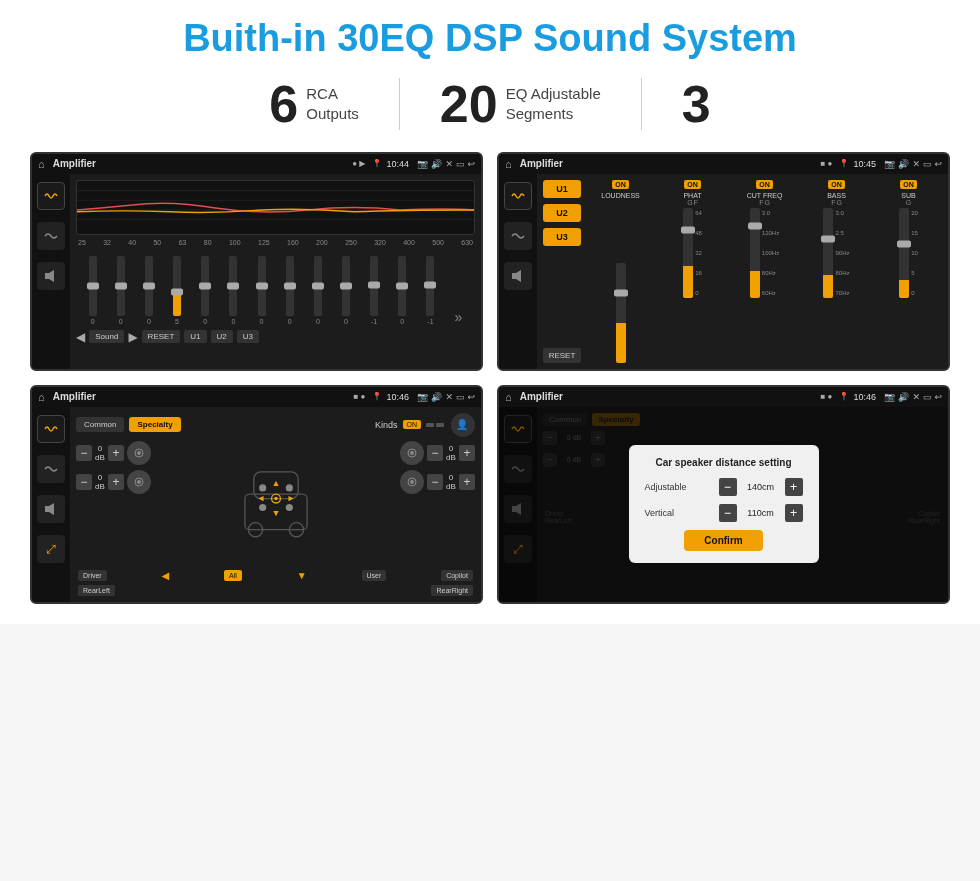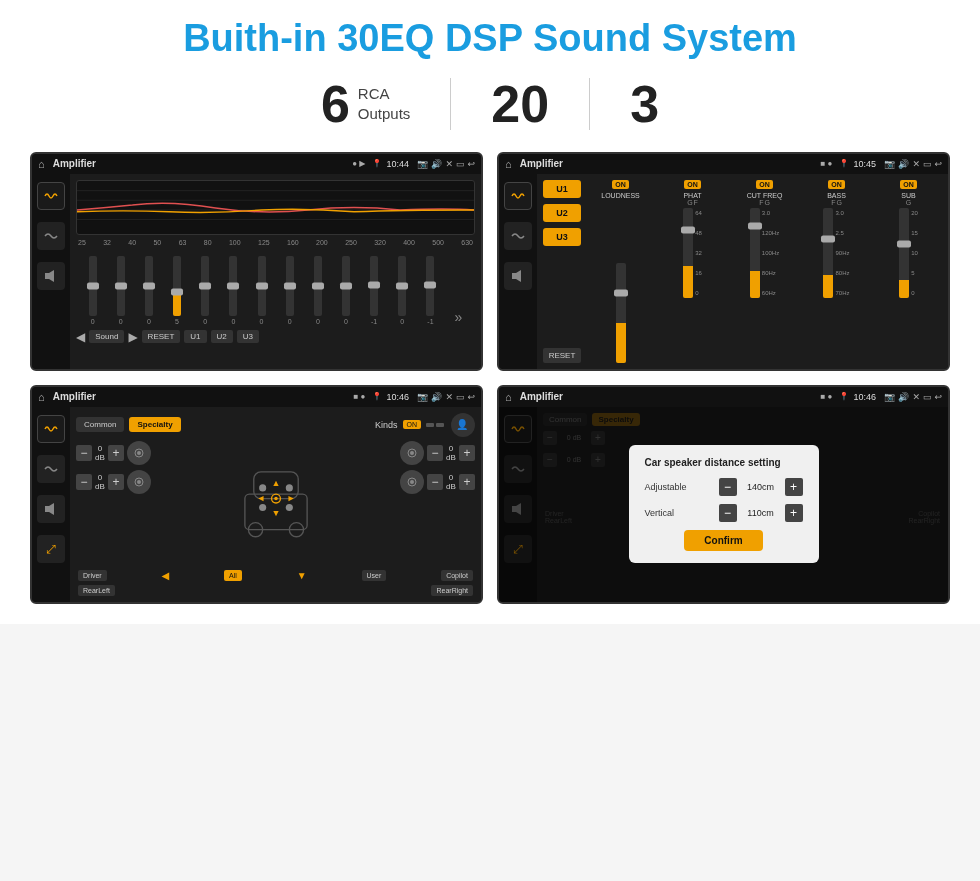--- a/index.html
+++ b/index.html
@@ -447,21 +447,21 @@
     .dialog-box {
       background: #f0f0f0;
       border-radius: 6px;
       padding: 12px 16px;
       width: 190px;
     }
     .dialog-title {
       font-size: 10px;
       font-weight: bold;
       color: #222;
-      text-align: left;
+      text-align: center;
       margin-bottom: 10px;
     }
     .dialog-row {
       display: flex;
       align-items: center;
       justify-content: space-between;
       margin-bottom: 8px;
     }
     .dialog-row-label {
       font-size: 9px;
@@ -516,20 +516,24 @@
   <div class="stats-row">
     <div class="stat-item">
       <span class="stat-number">6</span>
       <div class="stat-desc">
         <span>RCA</span><br>
         <span>Outputs</span>
       </div>
     </div>
     <div class="stat-item">
       <span class="stat-number">20</span>
+      <div class="stat-desc">
+        <span>EQ Adjustable</span><br>
+        <span>Segments</span>
+      </div>
     </div>
     <div class="stat-item">
       <span class="stat-number">3</span>
     </div>
   </div>
 
   <div class="screens-grid">
 
     <div class="screen screen-wrapper">
       <div class="status-bar">

